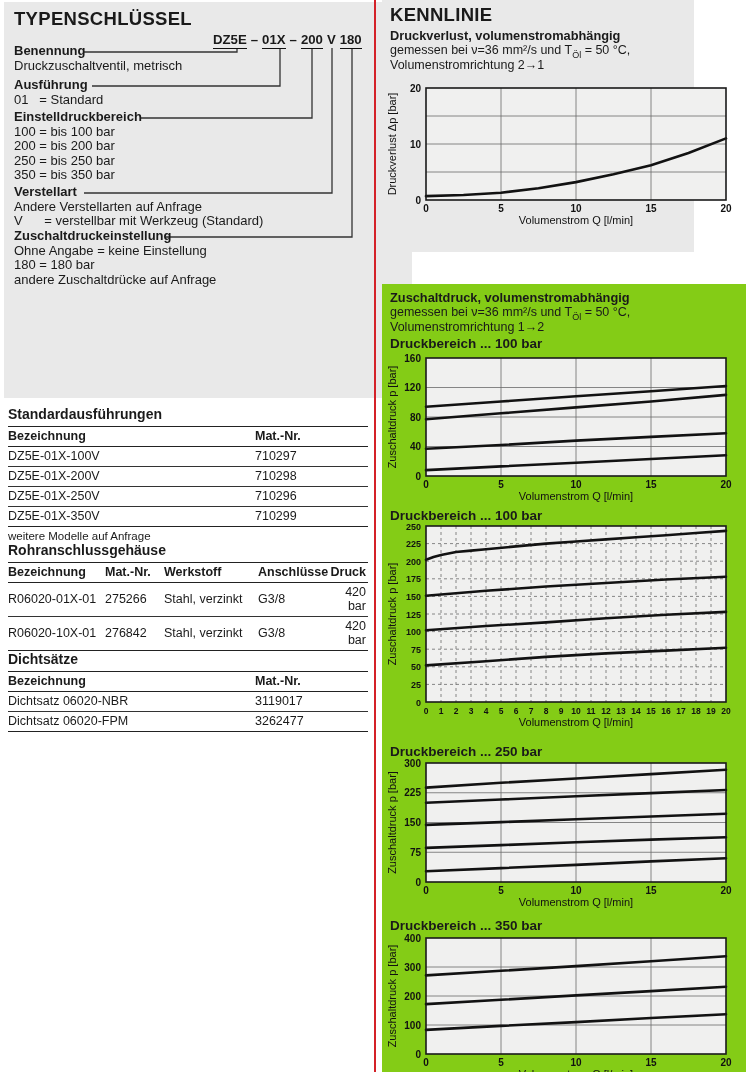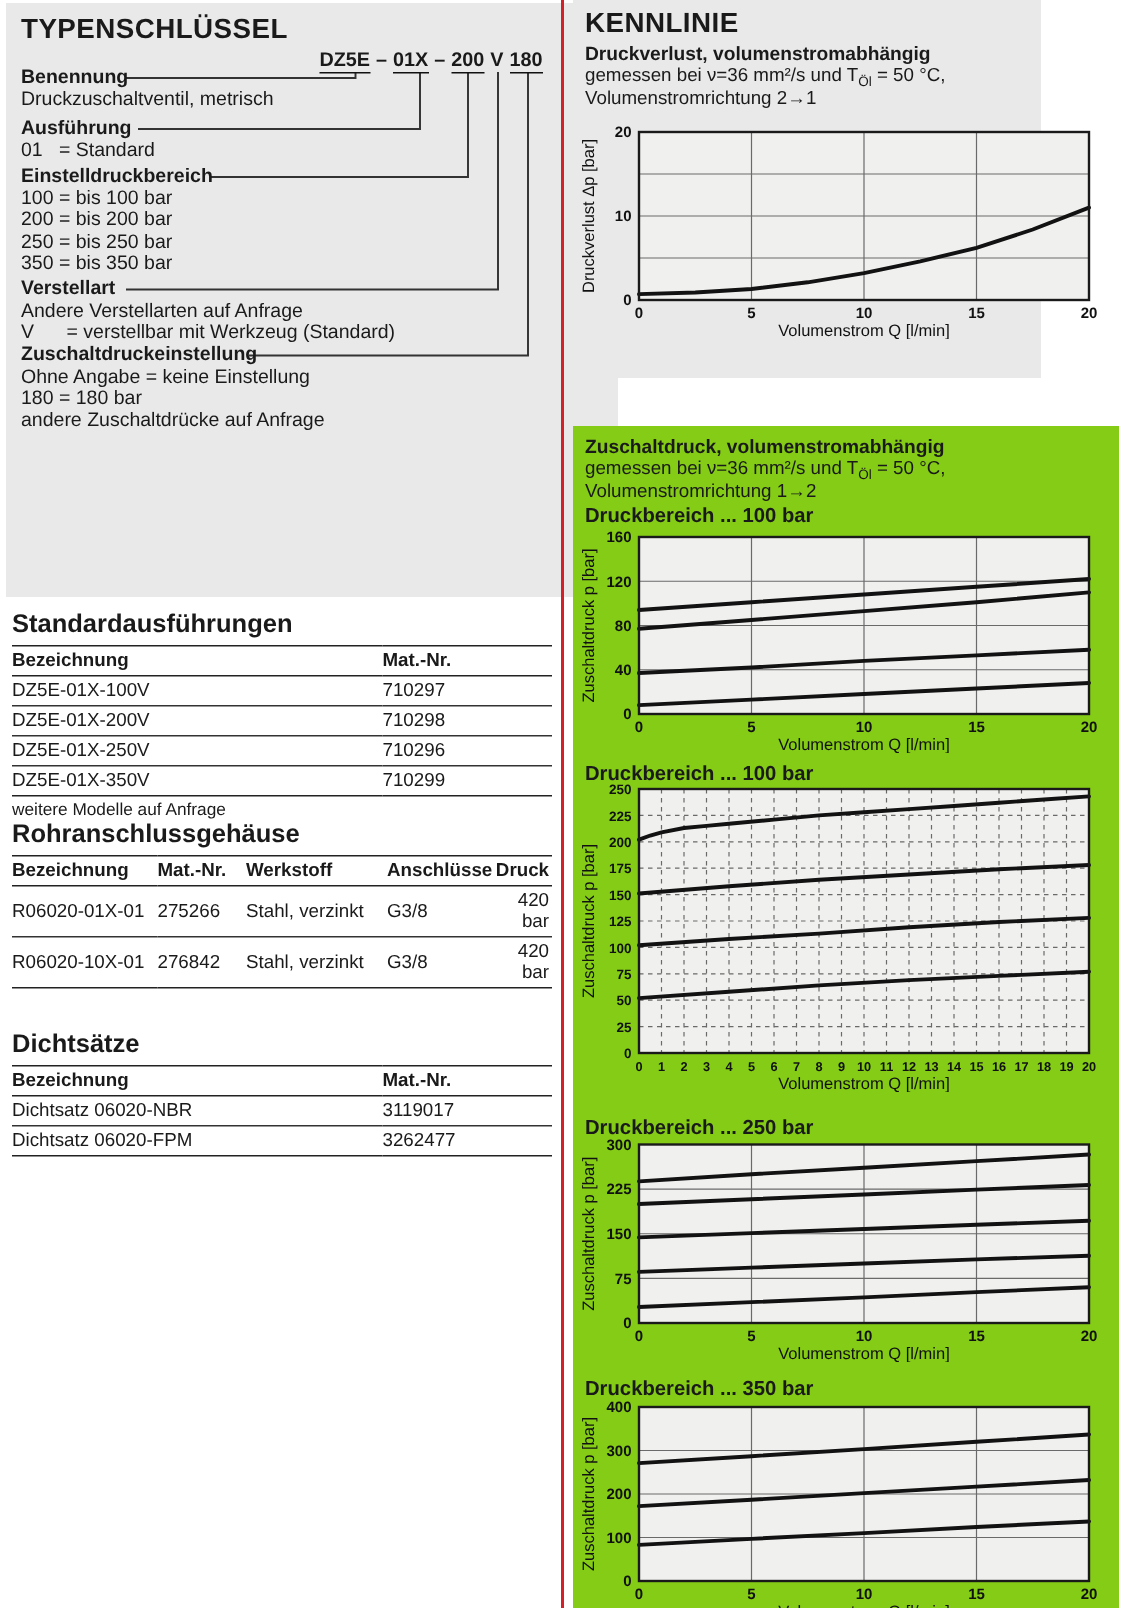--- a/index.html
+++ b/index.html
@@ -20,23 +20,23 @@
   .tcseg { margin:0 2px; padding-bottom:1px; }
   .tcseg.u { border-bottom:1.6px solid #111; }
 
   .connectors { position:absolute; left:0; top:0; width:364px; height:396px; pointer-events:none; }
 
   .tk-entry { position:absolute; left:10px; width:345px; font-size:13px; line-height:14.5px; }
   .tk-label { font-weight:bold; }
   .tk-line  { white-space:pre-wrap; }
 
   .tables { position:absolute; left:8px; top:406px; width:360px; }
-  .tbl-title { font-weight:bold; font-size:17px; margin:0 0 4px 0; }
+  .tbl-title { font-weight:bold; font-size:14px; margin:0 0 4px 0; }
   .tbl-title-1 { }
-  .tbl-title-2 { margin-top:27px; }
+  .tbl-title-2 { }
   table { border-collapse:collapse; width:100%; font-size:12.5px; table-layout:fixed; }
   th { text-align:left; font-weight:bold; padding:2px 2px 3px 0;
        border-top:1.8px solid #222; border-bottom:1.8px solid #222; }
   td { padding:2px 2px 3px 0; border-bottom:1.1px solid #333;margin-top:30px; }
   tbody tr:last-child td { border-bottom:1.8px solid #222; }
   .t0 th:first-child, .t0 td:first-child { width:245px; }
   .t2 th:first-child, .t2 td:first-child { width:245px; }
   .t1 th:nth-child(1), .t1 td:nth-child(1) { width:95px; }
   .t1 th:nth-child(2), .t1 td:nth-child(2) { width:57px; }
   .t1 th:nth-child(3), .t1 td:nth-child(3) { width:92px; }

